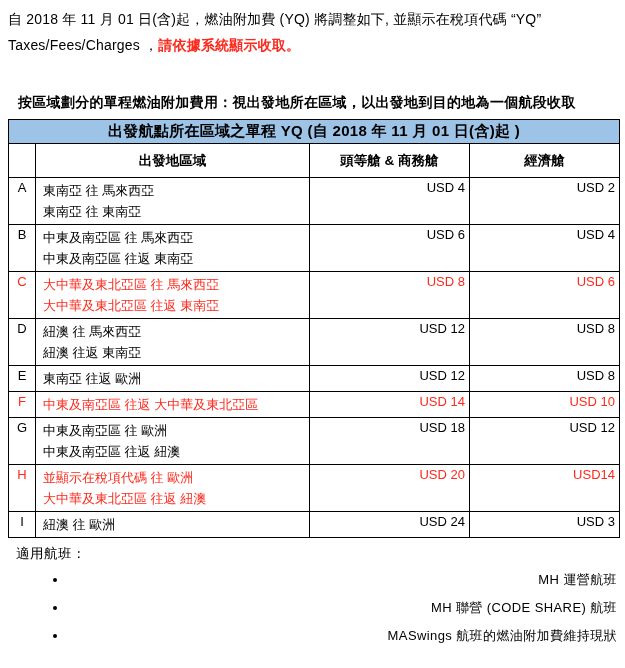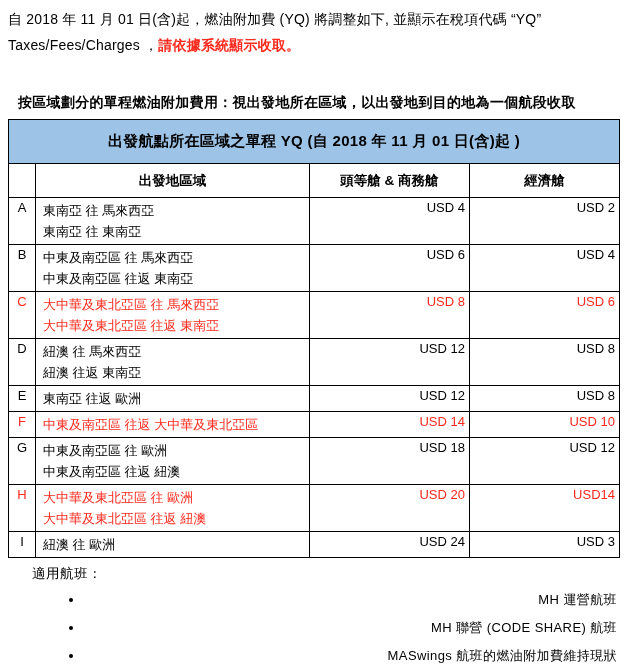--- a/index.html
+++ b/index.html
@@ -35,21 +35,21 @@
     border-collapse: collapse;
     table-layout: fixed;
     width: 611px;
   }
   .fee-table th, .fee-table td {
     border: 1px solid #000;
     box-sizing: border-box;
   }
   .banner {
     background: #9DC3E6;
-    height: 44px;
+    height: 24px;
     font-size: 15px;
     font-weight: bold;
     text-align: center;
     padding: 0;
     letter-spacing: 0.3px;
   }
   tr.colhdr th {
     height: 34px;
     font-size: 13.5px;
     font-weight: bold;
@@ -65,21 +65,21 @@
     vertical-align: top;
     padding: 2px 4px;
   }
   td.cell-letter { text-align: center; padding-left: 0; padding-right: 0; }
   td.cell-region { padding-left: 7px; }
   td.cell-region div { line-height: 21px; }
   td.cell-fee { text-align: right; }
   tr.two td { height: 44px; }
   tr.one td { height: 22px; }
   tr.highlight td { color: #fb2a1d; }
-  .subsection { margin-left: 24px; }
+  .subsection { margin-left: 8px; }
   .sub-heading {
     font-size: 13.5px;
     margin-top: 7px;
     letter-spacing: 0.5px;
   }
   ul.flights {
     list-style: disc;
     margin: 8px 0 0 0;
     padding-left: 52px;
   }
@@ -176,21 +176,21 @@
           <td class="cell-region">
             <div>中東及南亞區 往 歐洲</div>
             <div>中東及南亞區 往返 紐澳</div>
           </td>
           <td class="cell-fee">USD 18</td>
           <td class="cell-fee">USD 12</td>
         </tr>
         <tr class="two highlight">
           <td class="cell-letter">H</td>
           <td class="cell-region">
-            <div>大中華及東北亞區 往 歐洲</div>
+            <div>並顯示在稅項代碼 往 歐洲</div>
             <div>大中華及東北亞區 往返 紐澳</div>
           </td>
           <td class="cell-fee">USD 20</td>
           <td class="cell-fee">USD14</td>
         </tr>
         <tr class="one">
           <td class="cell-letter">I</td>
           <td class="cell-region">
             <div>紐澳 往 歐洲</div>
           </td>

